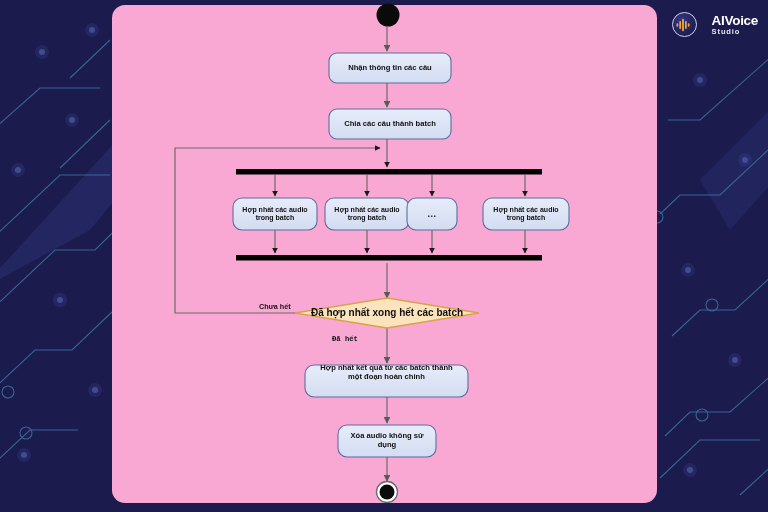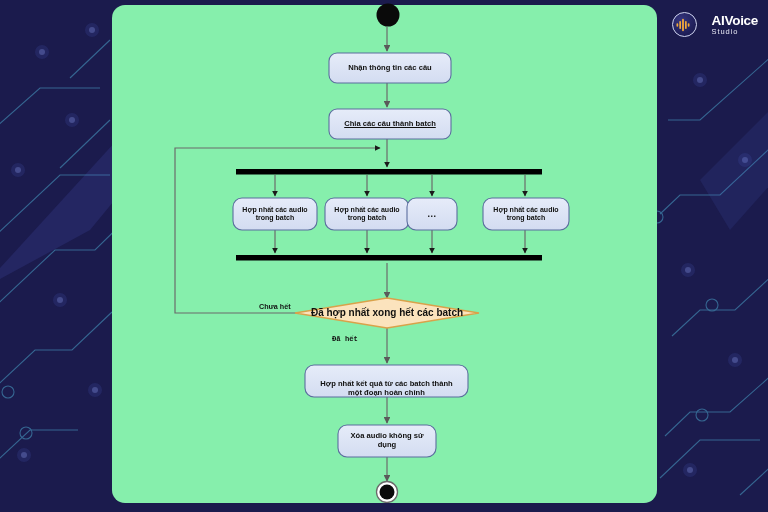--- a/index.html
+++ b/index.html
@@ -31,21 +31,21 @@
   }
   .bg-svg { position: absolute; inset: 0; }
 
   
   #panel {
     position: absolute;
     left: 112px;
     top: 5px;
     width: 545px;
     height: 498px;
-    background: #86efac;
+    background: #f9a8d4;
     border-radius: 13px;
     overflow: hidden;
   }
   #diagram { position: absolute; left: 0; top: 0; }
 
   
   .node-label {
     position: absolute;
     display: flex;
     align-items: center;
@@ -86,21 +86,21 @@
     background: radial-gradient(circle at 35% 30%, #35357e 0%, #1e1e56 70%);
     border: 1.4px solid #cfd4ef;
     display: flex; align-items: center; justify-content: center;
   }
   #logo-text { display: flex; flex-direction: column; line-height: 1; }
   .logo-main {
     font-size: 13.5px; font-weight: bold; color: #ffffff;
     letter-spacing: -0.3px;
   }
   .logo-sub {
-    font-size: 7.5px; font-weight: normal; color: #e8e8f4;
+    font-size: 7.5px; font-weight: bold; color: #e8e8f4;
     letter-spacing: 0.9px; margin-top: 1px;
   }
 </style>
 </head>
 <body>
 
 <div id="stage">
 
   <div class="bg-base"></div>
 
@@ -215,36 +215,36 @@
 
       <rect x="193" y="360" width="163" height="32" rx="9" ry="9" fill="url(#boxgrad)" stroke="#5b6d9e" stroke-width="1.1"></rect>
       <rect x="226" y="420" width="98" height="32" rx="9" ry="9" fill="url(#boxgrad)" stroke="#5b6d9e" stroke-width="1.1"></rect>
 
       <circle cx="275" cy="487" r="10.5" fill="#ffffff" stroke="#6b6b6b" stroke-width="1.3"></circle>
       <circle cx="275" cy="487" r="7.5" fill="#0b0b0b"></circle>
     </svg>
 
     <div class="node-label lbl-act" style="left:217px;top:48px;width:122px;height:30px;">Nhận thông tin các câu</div>
 
-    <div class="node-label lbl-act" style="left:217px;top:104px;width:122px;height:30px;text-decoration:underline;">Chia các câu thành batch</div>
+    <div class="node-label lbl-act" style="left:217px;top:104px;width:122px;height:30px;">Chia các câu thành batch</div>
 
     <div class="node-label lbl-par" style="left:121px;top:193px;width:84px;height:32px;">Hợp nhất các audio
 trong batch</div>
 
     <div class="node-label lbl-par" style="left:213px;top:193px;width:84px;height:32px;">Hợp nhất các audio
 trong batch</div>
 
     <div class="node-label lbl-dots" style="left:295px;top:193px;width:50px;height:32px;">...</div>
 
     <div class="node-label lbl-par" style="left:371px;top:193px;width:86px;height:32px;">Hợp nhất các audio
 trong batch</div>
 
     <div class="node-label lbl-dec" style="left:190px;top:293px;width:170px;height:30px;">Đã hợp nhất xong hết các batch</div>
 
-    <div class="node-label lbl-act" style="left:193px;top:376px;width:163px;height:16px;">Hợp nhất kết quả từ các batch thành
+    <div class="node-label lbl-act" style="left:193px;top:360px;width:163px;height:16px;">Hợp nhất kết quả từ các batch thành
 một đoạn hoàn chỉnh</div>
 
     <div class="node-label lbl-act" style="left:226px;top:420px;width:98px;height:32px;border-radius:9px;">Xóa audio không sử
 dụng</div>
 
     <div class="edge-label" style="left:127px;top:297px;">Chưa hết</div>
 
     <div class="edge-label" style="left:200px;top:330px;font-family:Liberation Mono, monospace;">Đã hết</div>
   </div>
 

